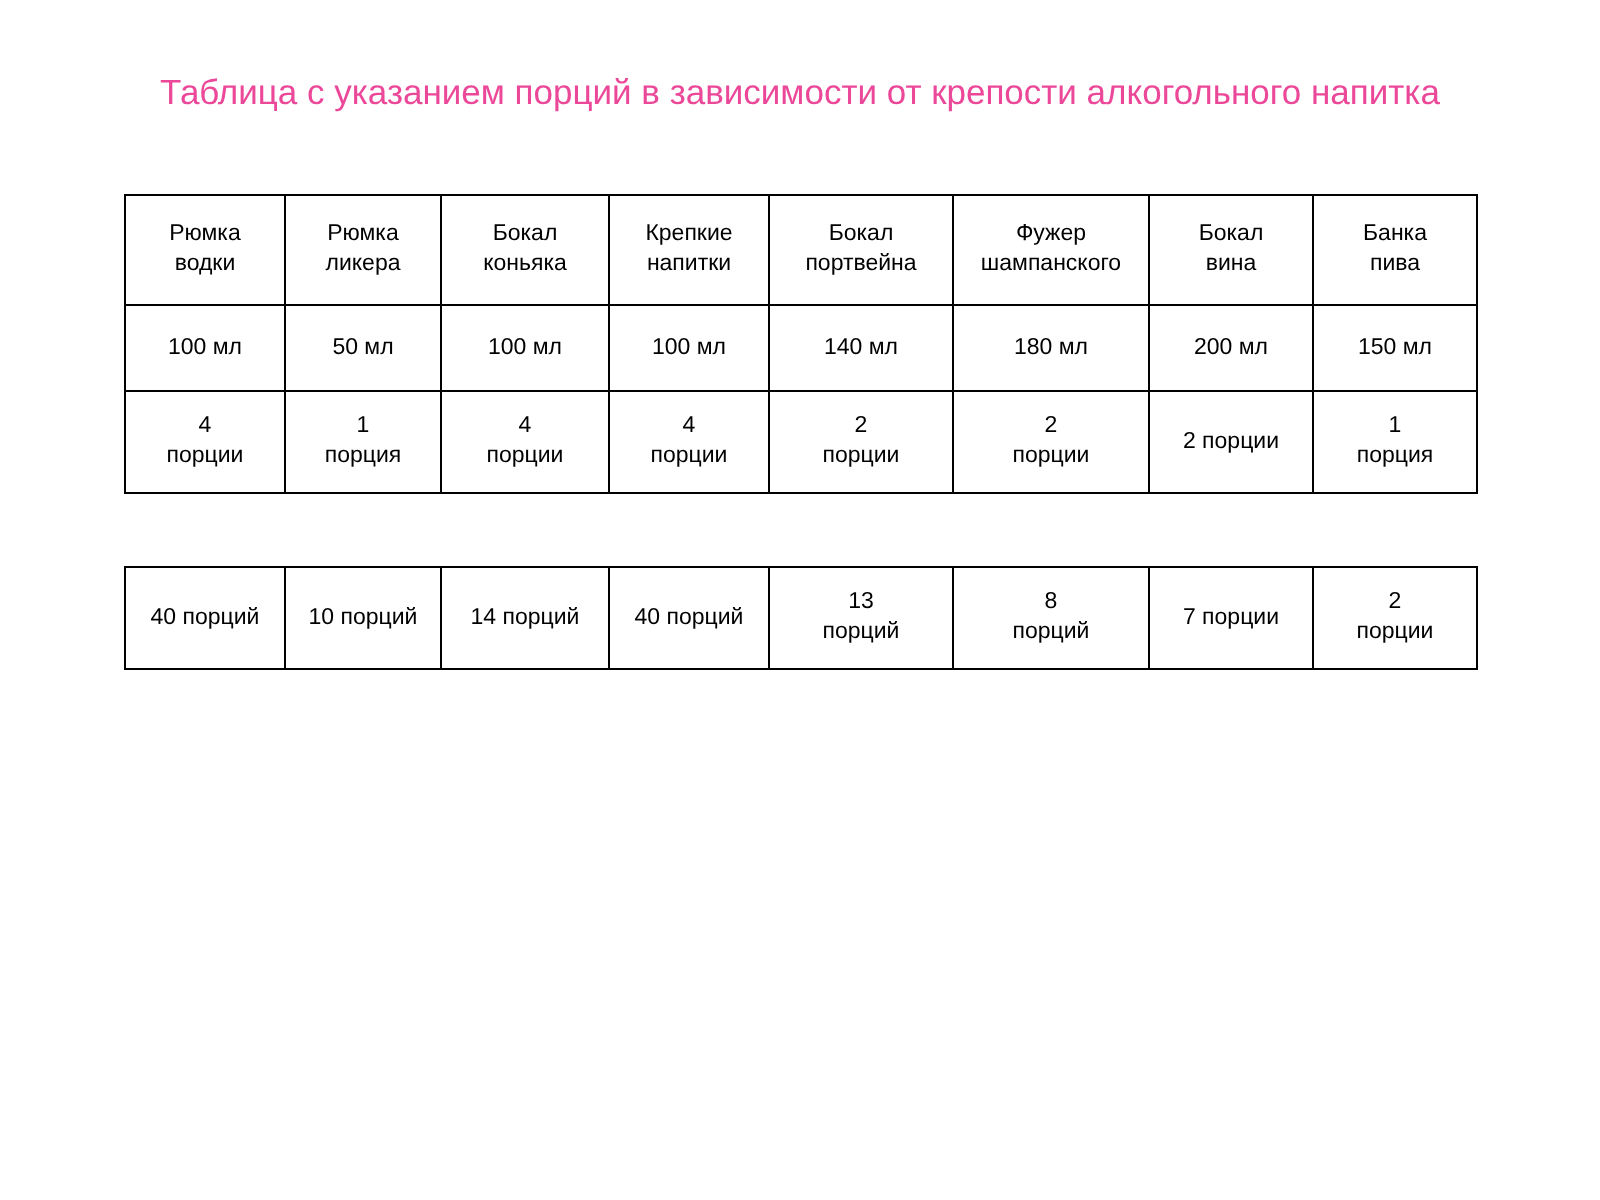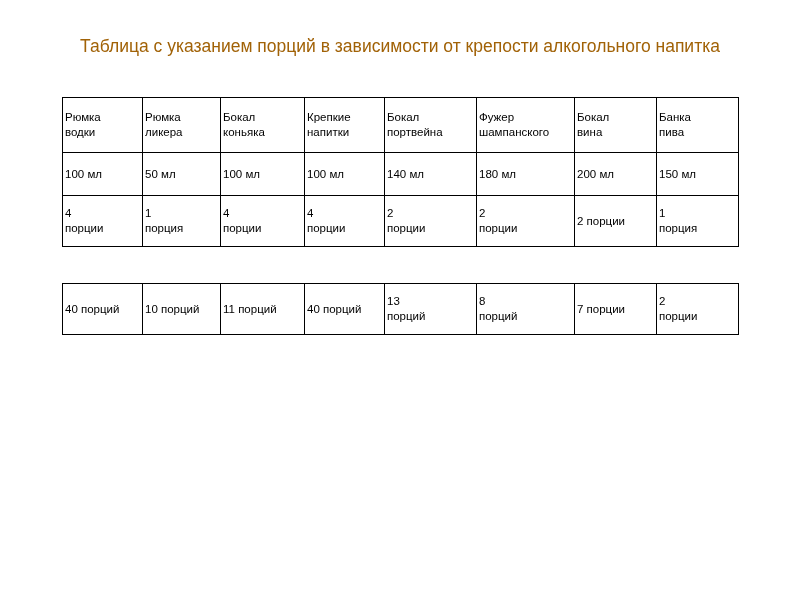--- a/index.html
+++ b/index.html
@@ -20,35 +20,35 @@
     height: 600px;
     box-sizing: border-box;
   }
   .title {
     margin: 0;
     padding: 34px 70px 0 70px;
     text-align: center;
     font-size: 17.5px;
     font-weight: normal;
     line-height: 1.45;
-    color: #a16207;
+    color: #ec4899;
   }
   .tables-area {
     padding: 0 62px;
     margin-top: 38px;
   }
   table.grid {
     border-collapse: collapse;
     table-layout: fixed;
     width: 676px;
     margin: 0 auto;
   }
   table.grid td {
     border: 1px solid #000000;
-    text-align: left;
+    text-align: center;
     vertical-align: middle;
     font-size: 11.5px;
     line-height: 1.35;
     padding: 4px 2px;
     color: #000;
     word-wrap: break-word;
   }
   table.grid tr.head-row td {
     height: 46px;
   }
@@ -135,21 +135,21 @@
           <col class="c3">
         <col class="c4">
           <col class="c5">
           <col class="c6">
           <col class="c7">
       </colgroup>
       <tbody>
         <tr class="tall-row">
           <td>40 порций</td>
           <td>10 порций</td>
-          <td>11 порций</td>
+          <td>14 порций</td>
           <td>40 порций</td>
           <td>13<br>порций</td>
           <td>8<br>порций</td>
           <td>7 порции</td>
           <td>2<br>порции</td>
         </tr>
       </tbody>
     </table>
 
   </div>

